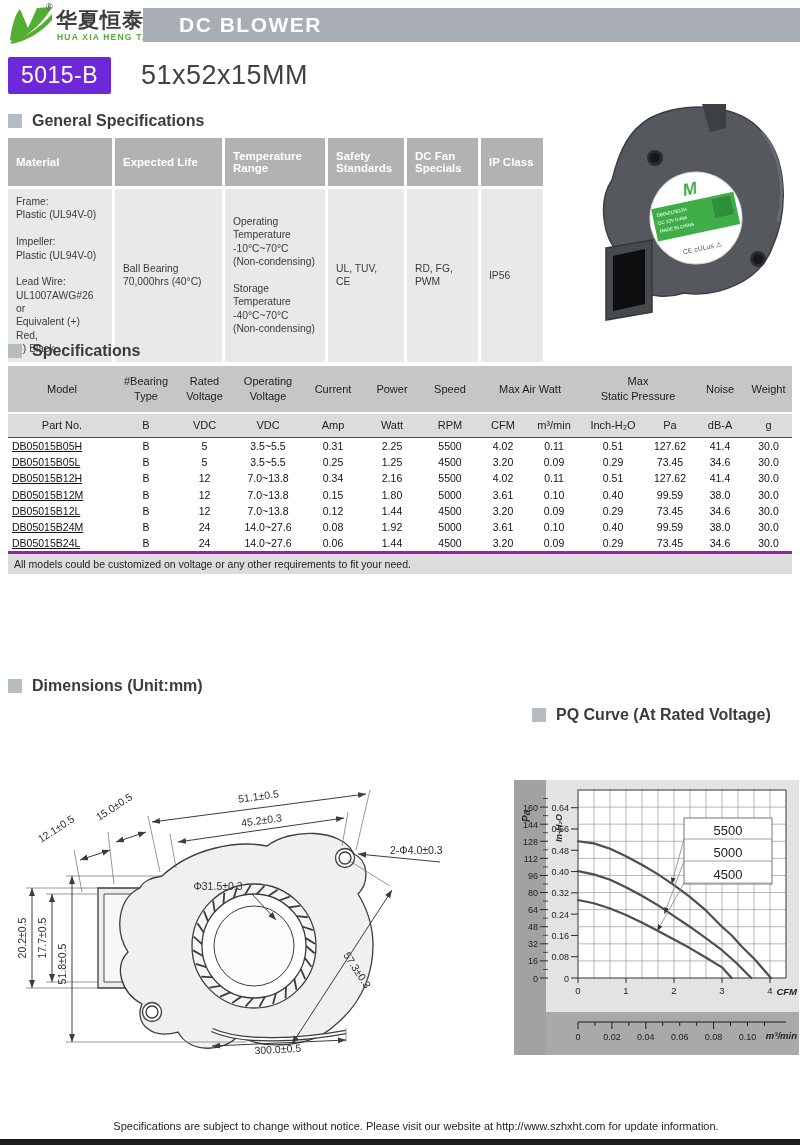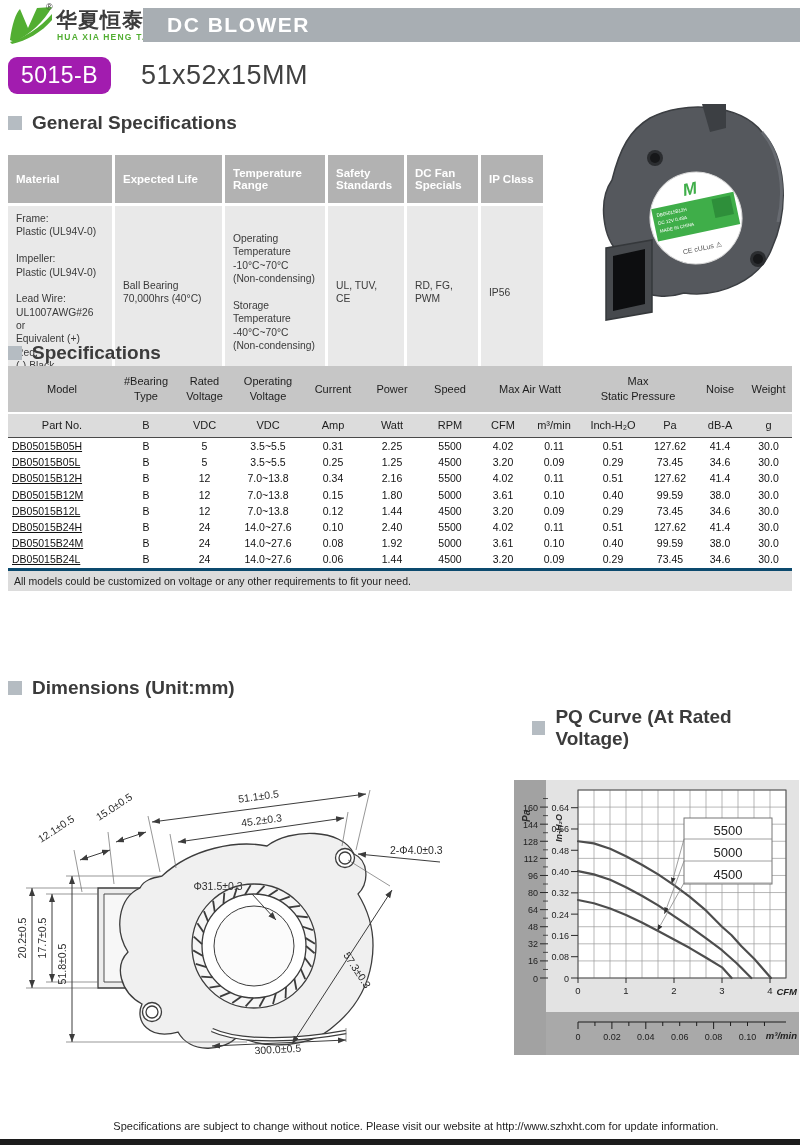--- a/index.html
+++ b/index.html
@@ -1,48 +1,48 @@
 <!DOCTYPE html>
 <html><head>
 <meta charset="utf-8">
 <style>
   html,body{margin:0;padding:0;background:#fff;}
   .page{position:relative;width:800px;height:1145px;background:#fff;overflow:hidden;
         font-family:"Liberation Sans",sans-serif;color:#333;}
   
   .banner{position:absolute;left:143px;top:8px;width:657px;height:34px;background:#a8aeb3;
           display:flex;align-items:center;}
-  .banner span{color:#fff;font-size:21px;font-weight:bold;letter-spacing:1.5px;margin-left:24px;}
+  .banner span{color:#fff;font-size:21px;font-weight:bold;letter-spacing:1.5px;margin-left:36px;}
   .logo{position:absolute;left:8px;top:4px;width:140px;height:48px;}
   .logo .cn{position:absolute;left:48px;top:2px;font-size:21px;font-weight:bold;color:#3c3c3c;letter-spacing:1px;white-space:nowrap;}
   .logo .en{position:absolute;left:49px;top:28px;font-size:8.5px;font-weight:bold;color:#52ae32;letter-spacing:1.2px;white-space:nowrap;}
   .logo .reg{position:absolute;left:38px;top:-2px;font-size:9px;color:#3c3c3c;}
   
-  .badge{position:absolute;left:8px;top:57px;width:103px;height:37px;background:#a21caf;border-radius:9px;
+  .badge{position:absolute;left:8px;top:57px;width:103px;height:37px;background:#6d28d9;border-radius:2px;
          color:#fff;font-size:23px;display:flex;align-items:center;justify-content:center;letter-spacing:0.5px;}
   .size{position:absolute;left:141px;top:60px;font-size:27px;color:#414141;letter-spacing:0.5px;}
   
   .sec{position:absolute;display:flex;align-items:center;gap:10px;}
   .sec .bullet{width:14px;height:14px;background:#b5bcc2;}
-  .sec .t{font-size:19px;font-weight:bold;color:#3b3b3b;}
-  
-  .gen{position:absolute;left:5px;top:152px;border-collapse:separate;border-spacing:3px 3px;table-layout:fixed;}
+  .sec .t{font-size:16px;font-weight:bold;color:#3b3b3b;}
+  
+  .gen{position:absolute;left:5px;top:135px;border-collapse:separate;border-spacing:3px 3px;table-layout:fixed;}
   .gen th{background:#b2b2b2;color:#fff;font-size:11.5px;font-weight:bold;text-align:left;
           padding:4px 8px;height:40px;vertical-align:middle;}
   .gen td{background:#e9e9e9;color:#3a3a3a;font-size:10.3px;line-height:1.3;padding:6px 8px;
           vertical-align:middle;white-space:pre-line;height:128px;}
   
   .spec{position:absolute;left:8px;top:366px;width:784px;border-collapse:collapse;table-layout:fixed;}
   .spec th{font-weight:normal;color:#1d1d1d;font-size:11px;line-height:1.35;white-space:pre-line;vertical-align:middle;}
   .spec thead tr.h1 th{background:#c6c6c6;height:44px;border-bottom:2px solid #fff;}
   .spec thead tr.h2 th{background:#dcdcdc;height:21px;border-bottom:1px solid #4a4a4a;}
   .spec tbody td{font-size:10.5px;color:#111;text-align:center;padding:1px 2px;height:14.2px;}
   .spec tbody td:first-child{text-align:left;padding-left:4px;text-decoration:underline;}
   .spec tfoot td{background:#dcdcdc;font-size:10.5px;color:#222;text-align:left;
-                 padding:4px 6px;border-top:3px solid #0c4a6e;}
+                 padding:4px 6px;border-top:3px solid #a21caf;}
   
   .dims-svg{position:absolute;left:12px;top:746px;}
   .pq-svg{position:absolute;left:514px;top:780px;}
   .photo-svg{position:absolute;left:588px;top:96px;}
   
   .footer-text{position:absolute;left:0;top:1120px;width:100%;text-align:center;font-size:11px;color:#1e1e1e;margin-left:16px;}
   .footer-bar{position:absolute;left:0;bottom:0;width:100%;height:6px;background:#1c1c1c;}
   svg text{font-family:"Liberation Sans",sans-serif;}
 </style>
 </head>
@@ -272,35 +272,20 @@
           <td>12</td>
           <td>7.0~13.8</td>
           <td>0.12</td>
           <td>1.44</td>
           <td>4500</td>
           <td>3.20</td>
           <td>0.09</td>
           <td>0.29</td>
           <td>73.45</td>
           <td>34.6</td>
-          <td>30.0</td>
-        </tr>
-        <tr>
-          <td>DB05015B24H</td>
-          <td>B</td>
-          <td>24</td>
-          <td>14.0~27.6</td>
-          <td>0.10</td>
-          <td>2.40</td>
-          <td>5500</td>
-          <td>4.02</td>
-          <td>0.11</td>
-          <td>0.51</td>
-          <td>127.62</td>
-          <td>41.4</td>
           <td>30.0</td>
         </tr>
         <tr>
           <td>DB05015B24M</td>
           <td>B</td>
           <td>24</td>
           <td>14.0~27.6</td>
           <td>0.08</td>
           <td>1.92</td>
           <td>5000</td>

